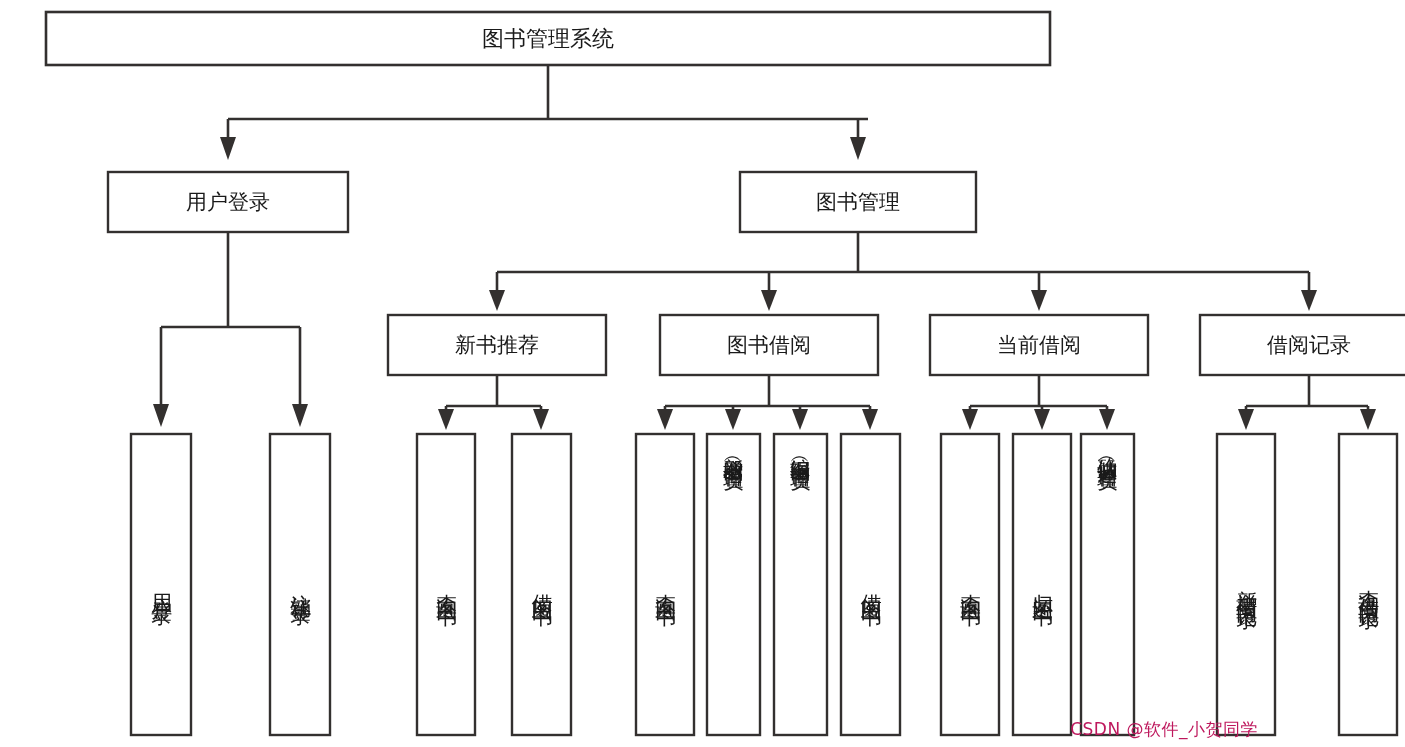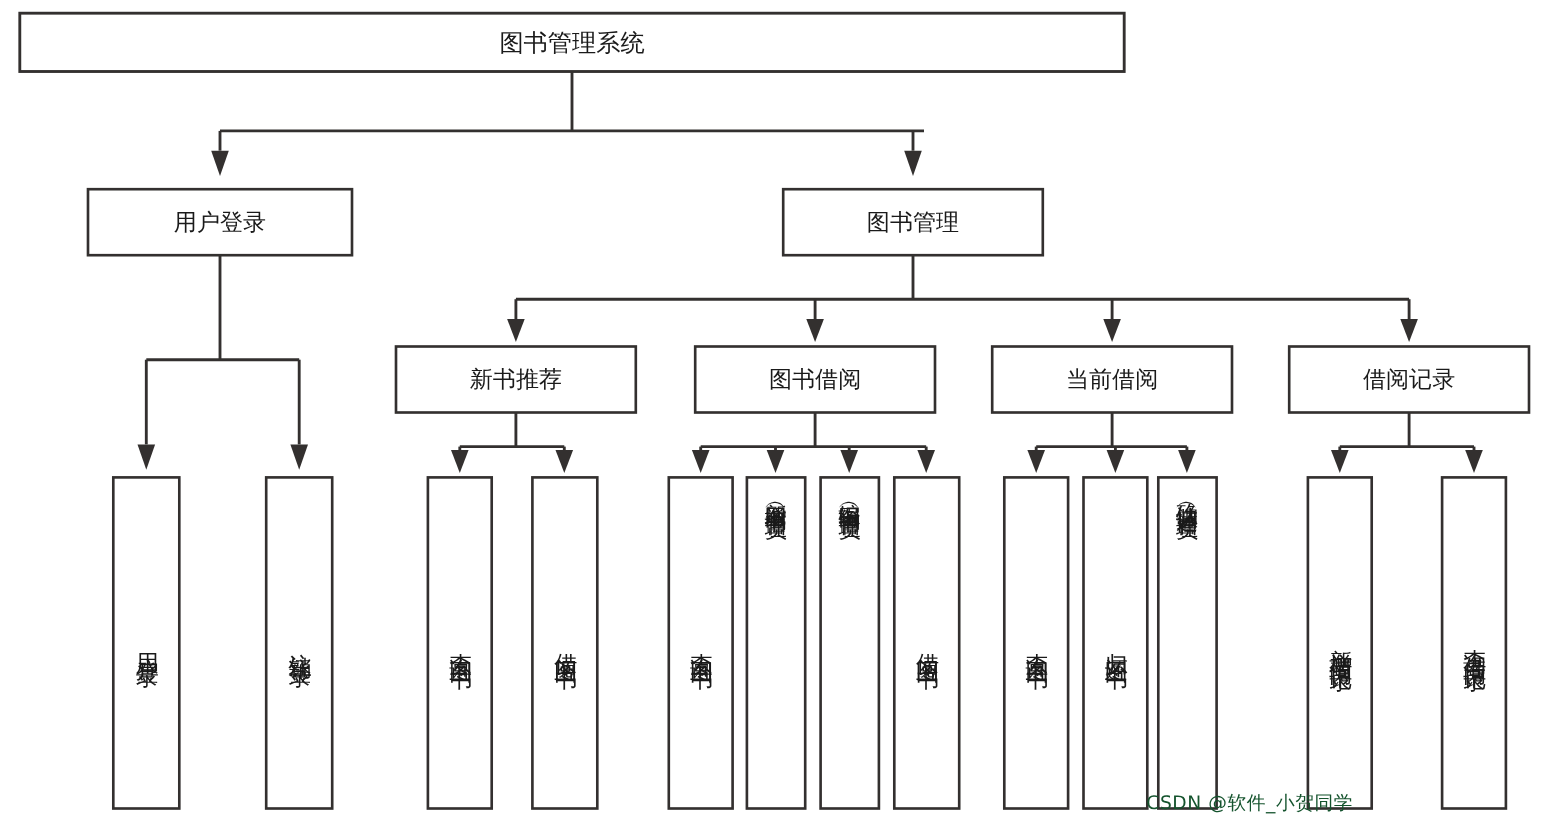--- a/index.html
+++ b/index.html
@@ -12,20 +12,21 @@
     width: 1405px;
     height: 747px;
     overflow: hidden;
     font-family: "DejaVu Sans", "Liberation Sans", sans-serif;
   }
   #diagram-root {
     position: relative;
     width: 1242px;
     height: 747px;
     background: #ffffff;
+    margin-left: 28px;
   }
   svg#tree-svg {
     position: absolute;
     left: 0;
     top: 0;
     width: 1405px;
     height: 747px;
     display: block;
   }
   .node-box {
@@ -79,21 +80,21 @@
     color: #1a1a1a;
     white-space: nowrap;
     text-align: center;
   }
   #watermark {
     position: absolute;
     right: 12px;
     bottom: 6px;
     font-family: "DejaVu Sans", "Liberation Sans", sans-serif;
     font-size: 17px;
-    color: #14532d;
+    color: #be185d;
     letter-spacing: 0.5px;
     white-space: nowrap;
     user-select: none;
   }
 </style>
 </head>
 <body>
 
 <div id="diagram-root">
 

